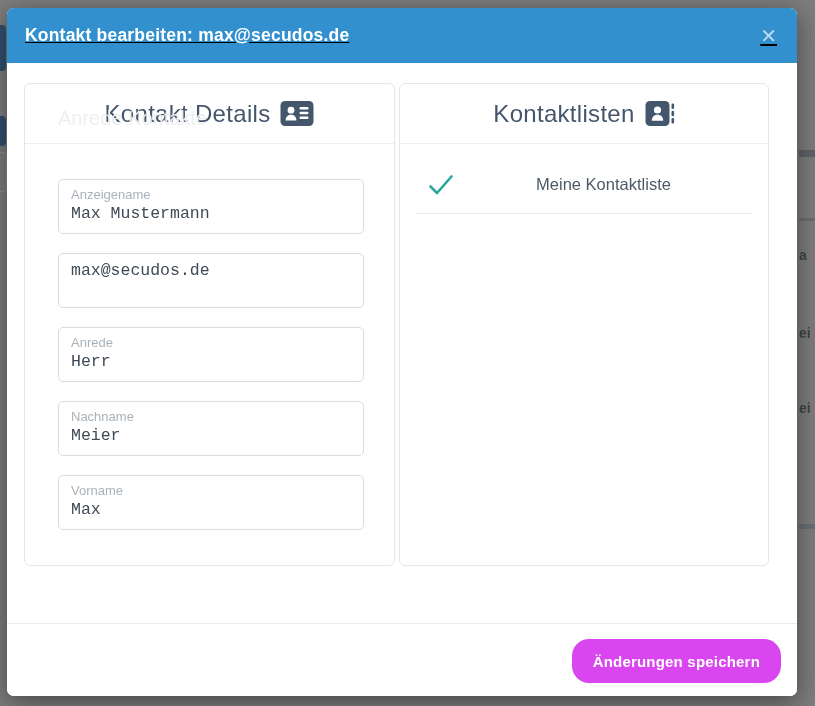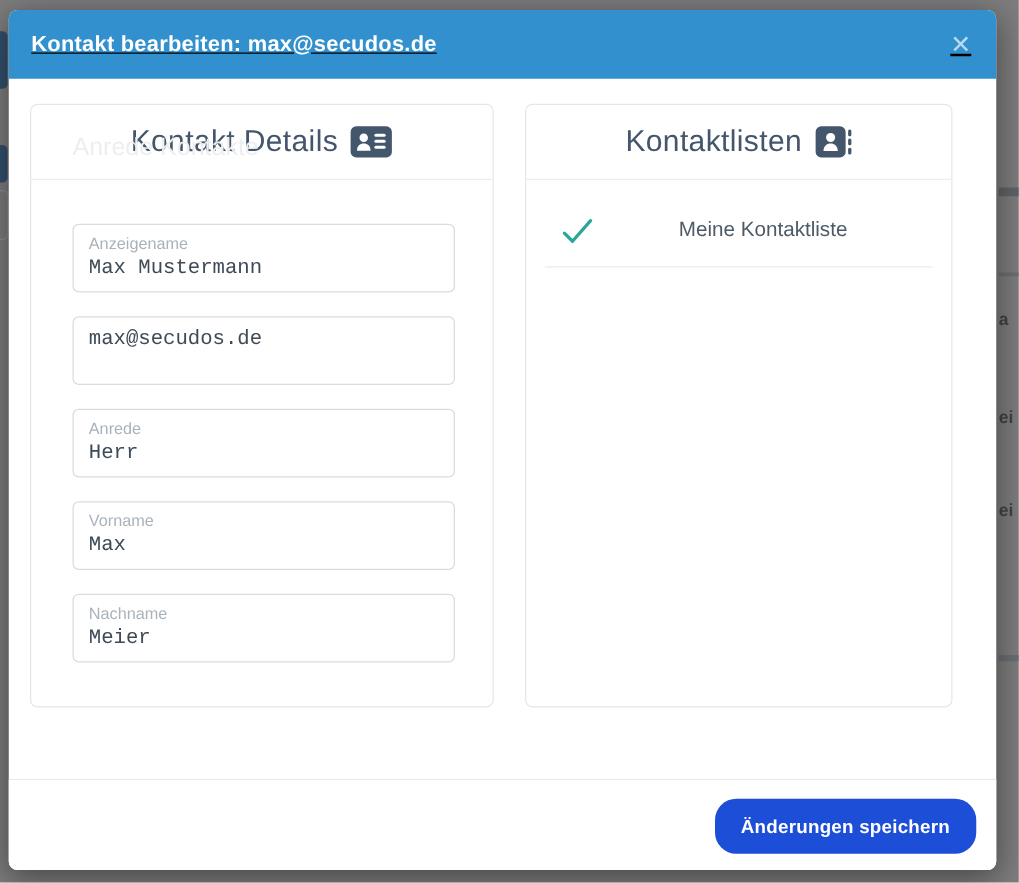--- a/index.html
+++ b/index.html
@@ -49,21 +49,21 @@
     font-size:20px; font-weight:500; color:#eceef0;
     pointer-events:none; white-space:nowrap;
   }
 
   
   .card {
     position:absolute; top:75px; height:483px;
     background:#fff; border:1px solid #e4e7ea; border-radius:6px;
   }
   .card-details { left:17px;  width:371px; }
-  .card-lists   { left:413px; width:342px; }
+  .card-lists   { left:392px; width:370px; }
   .card-header {
     height:60px; border-bottom:1px solid #eceef0;
     display:flex; align-items:center; justify-content:center; gap:10px;
   }
   .card-title { font-size:24px; color:#44566c; font-weight:500; letter-spacing:0.3px; }
   .card-icon { display:inline-flex; }
 
   
   .fields { padding:35px 30px 0 33px; }
   .field {
@@ -87,21 +87,21 @@
   .list-divider { margin:0 15px; border-bottom:1px solid #e9ebed; }
 
   
   .modal-footer {
     position:absolute; left:0; right:0; bottom:0; height:73px;
     border-top:1px solid #e8eaec; border-radius:0 0 7px 7px; background:#fff;
   }
   .save-button {
     position:absolute; right:16px; top:15px; height:44px;
     padding:0 21px; border:none; border-radius:17px;
-    background:#1d4ed8; color:#ffffff;
+    background:#d946ef; color:#ffffff;
     font-size:15px; font-weight:bold; font-family:inherit; letter-spacing:0.2px;
     cursor:pointer;
   }
 </style>
 </head>
 <body>
 
 <div class="bg-frag bg-blob1"></div>
 <div class="bg-frag bg-blob2"></div>
 <div class="bg-frag bg-outline"></div>
@@ -141,26 +141,26 @@
         <input class="field-input" value="Max Mustermann" style="">
       </div>
       <div class="field">
         <input class="field-input" value="max@secudos.de" style="">
       </div>
       <div class="field">
         <span class="field-label">Anrede</span>
         <input class="field-input" value="Herr" style="">
       </div>
       <div class="field">
+        <span class="field-label">Nachname</span>
+        <input class="field-input" value="Meier" style="">
+      </div>
+      <div class="field">
         <span class="field-label">Vorname</span>
         <input class="field-input" value="Max" style="">
-      </div>
-      <div class="field">
-        <span class="field-label">Nachname</span>
-        <input class="field-input" value="Meier" style="">
       </div>
     </div>
   </div>
 
   <div class="card card-lists">
     <div class="card-header">
       <span class="card-title">Kontaktlisten</span>
       <span class="card-icon">
         <svg width="30" height="27" viewBox="0 0 30 27">
           <rect x="0.5" y="1" width="24" height="25" rx="4.5" fill="#44566c"></rect>

